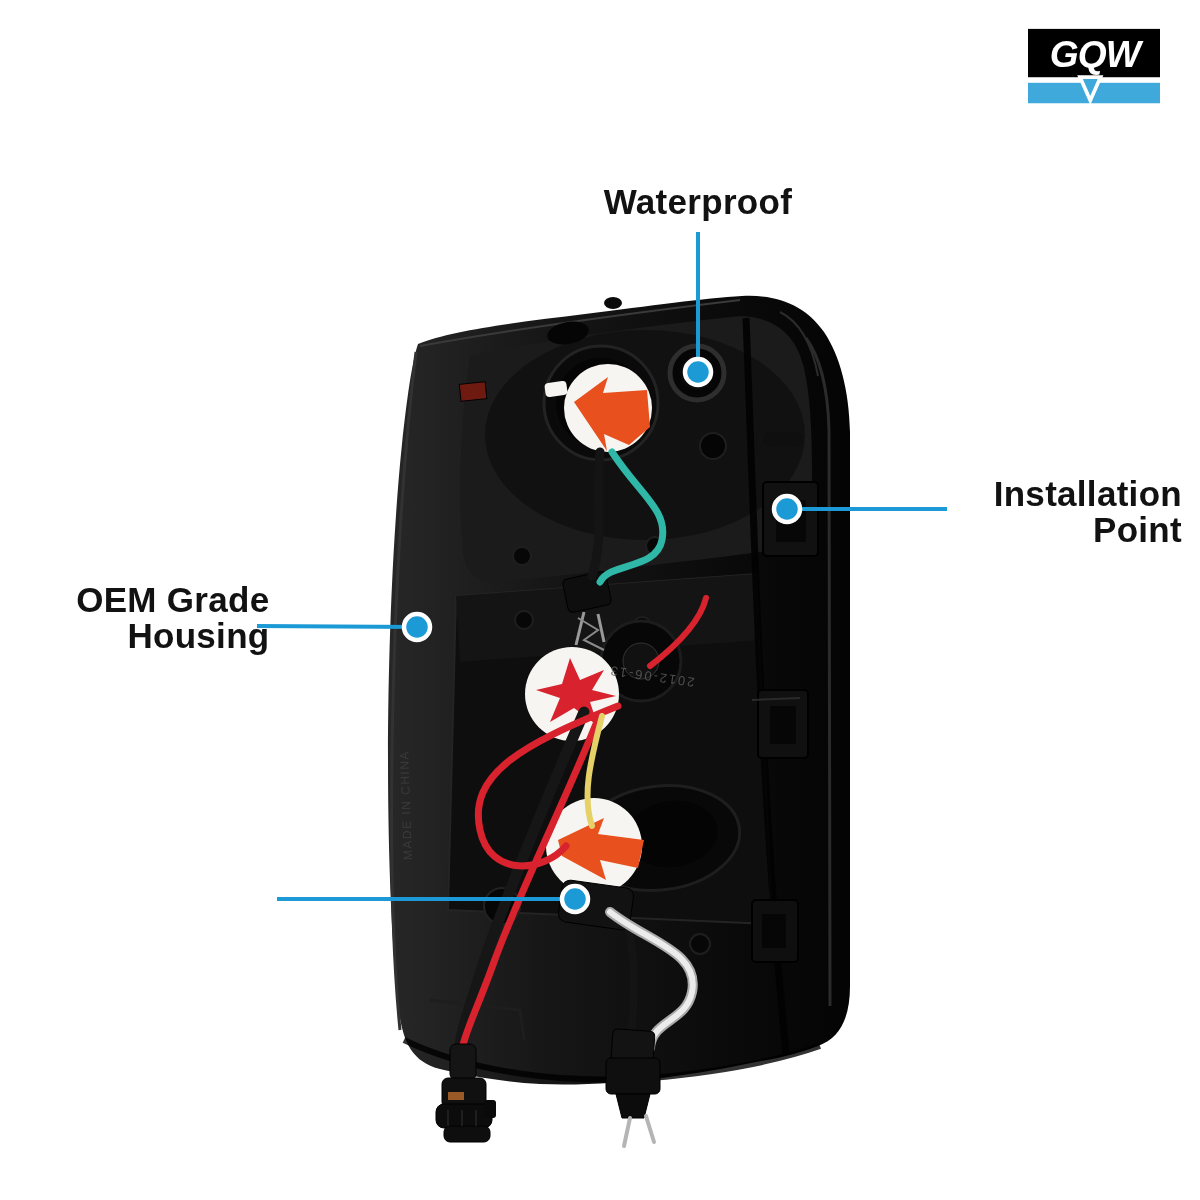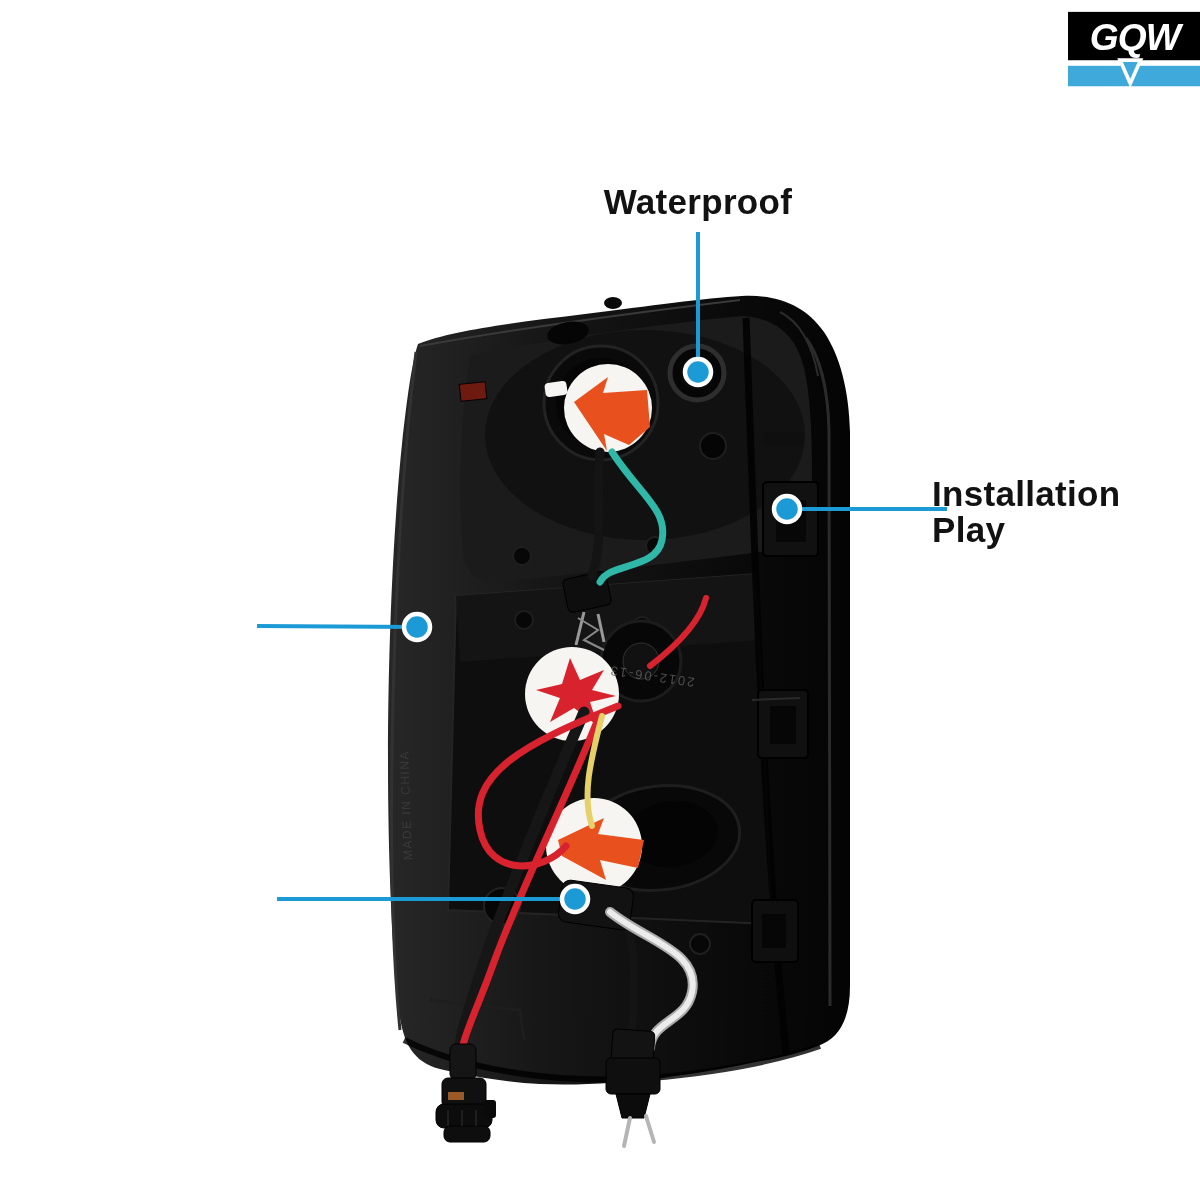--- a/index.html
+++ b/index.html
@@ -1,25 +1,25 @@
 <!DOCTYPE html>
 <html style="--accent: #1b9ad6; --logo-blue: #3fa9dc; --wire-red: #d8232e; --wire-teal: #2fb7a8; --wire-yellow: #e6d169; --arrow-orange: #e8501e; --disc-white: #f7f5f1;"><head>
 <meta charset="utf-8">
 <style>
   html,body{margin:0;padding:0;background:#fff;}
   .page{position:relative;width:1200px;height:1200px;background:#fff;overflow:hidden;
         font-family:"Liberation Sans",sans-serif;}
   .scene{position:absolute;left:0;top:0;width:1200px;height:1200px;}
   .label{position:absolute;font-weight:bold;font-size:35px;line-height:36px;color:#121212;
-         text-align:left;letter-spacing:.3px;}
+         text-align:right;letter-spacing:.3px;}
   #lbl-waterproof{left:698px;top:184px;transform:translateX(-50%);white-space:nowrap;}
   #lbl-installation{left:1057px;top:476px;transform:translateX(-50%);width:250px;}
   #lbl-oem{left:152px;top:582px;transform:translateX(-50%);width:235px;}
   #lbl-plug{left:181px;top:876px;transform:translateX(-50%);white-space:nowrap;}
-  .logo{position:absolute;left:1028px;top:9px;width:132px;height:82px;margin-left:40px;}
+  .logo{position:absolute;left:1028px;top:26px;width:132px;height:82px;}
   .logo svg{display:block;width:100%;height:100%;}
 </style>
 </head>
 <body>
 
 <div class="page">
 
   <svg class="scene" viewBox="0 0 1200 1200">
     <defs>
       <linearGradient id="bodyGrad" x1="0" y1="0" x2="1" y2="0">
@@ -163,21 +163,22 @@
 
       <line x1="257" y1="626" x2="417" y2="627" stroke="var(--accent,#1b9ad6)" stroke-width="4"></line>
       <circle cx="417" cy="627" r="13" fill="var(--accent,#1b9ad6)" stroke="#fff" stroke-width="4.5"></circle>
 
       <line x1="277" y1="899" x2="575" y2="899" stroke="var(--accent,#1b9ad6)" stroke-width="4"></line>
       <circle cx="575" cy="899" r="13" fill="var(--accent,#1b9ad6)" stroke="#fff" stroke-width="4.5"></circle>
     </g>
   </svg>
 
   <div class="label" id="lbl-waterproof">Waterproof</div>
-  <div class="label" id="lbl-installation">Installation Play</div>
+  <div class="label" id="lbl-installation">Installation Point</div>
+  <div class="label" id="lbl-oem">OEM Grade Housing</div>
 
   <div class="logo">
     <svg viewBox="0 0 142 82">
       <rect x="0" y="0" width="142" height="52" fill="#000"></rect>
       <rect x="0" y="58" width="142" height="22" fill="var(--logo-blue,#3fa9dc)"></rect>
       <polygon points="56,52 78,52 67,77" fill="var(--logo-blue,#3fa9dc)" stroke="#fff" stroke-width="4"></polygon>
       <text x="72" y="41" text-anchor="middle" font-size="40" font-weight="bold" font-style="italic" letter-spacing="-1" fill="#fff" font-family="Liberation Sans, sans-serif">GQW</text>
     </svg>
   </div>
 

